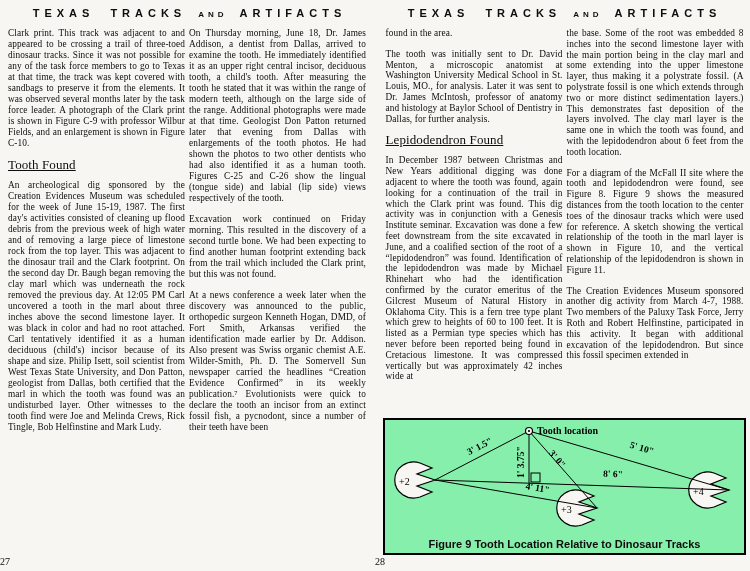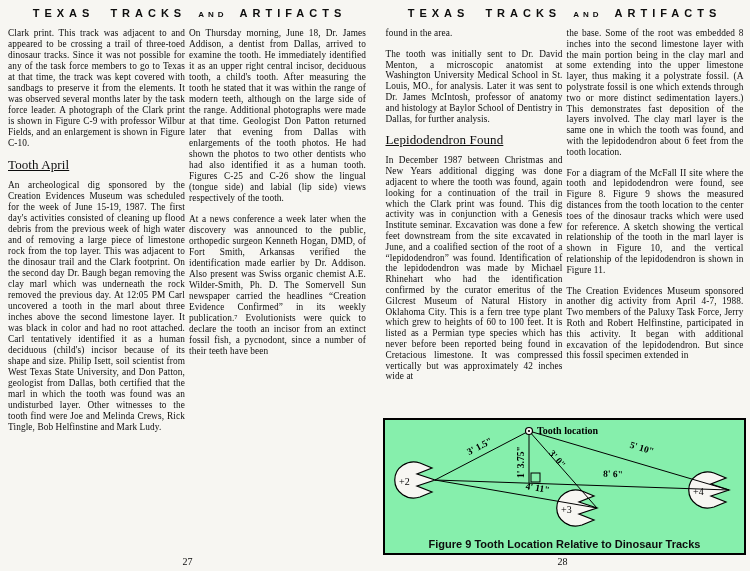--- a/index.html
+++ b/index.html
@@ -35,21 +35,21 @@
   .section-heading {
     text-decoration: underline;
     margin: 0;
     font-size: 13px;
     line-height: 11px;
   }
   .page-right .cols { height: 388px; overflow: hidden; justify-content: center; }
   .page-right .col { line-height: 10.8px; }
   .page-number {
     position:absolute; bottom:4px; left:0;
-    width:100%; text-align:center;
+    width:100%; 
     font-size:10px;
   }
   .figure-box {
     position:absolute;
     left:8px; top:418px;
     width:363px; height:137px;
     border:2px solid #000;
     background:#86efac;
   }
   .figure-box svg { display:block; }
@@ -69,46 +69,47 @@
 
 <div class="spread">
 
   <div class="page page-left">
     <div class="masthead">
       <span class="w">TEXAS</span><span class="w">TRACKS</span><span class="w small">AND</span><span class="w">ARTIFACTS</span>
     </div>
     <div class="cols">
       <div class="col">
         <p>Clark print.  This track was adjacent to and appeared to be crossing a trail of three-toed dinosaur tracks.  Since it was not possible for any of the task force members to go to Texas at that time, the track was kept covered with sandbags to preserve it from the elements.  It was observed several months later by the task force leader.  A photograph of the Clark print is shown in Figure C-9 with professor Wilbur Fields, and an enlargement is shown in Figure C-10.</p>
-        <p class="section-heading">Tooth April</p>
+        <p class="section-heading">Tooth Found</p>
         <p>An archeological dig sponsored by the Creation Evidences Museum was scheduled for the week of June 15-19, 1987.  The first day's activities consisted of cleaning up flood debris from the previous week of high water and of removing a large piece of limestone rock from the top layer.  This was adjacent to the dinosaur trail and the Clark footprint.  On the second day Dr. Baugh began removing the clay marl which was underneath the rock removed the previous day.  At 12:05 PM Carl uncovered a tooth in the marl about three inches above the second limestone layer.  It was black in color and had no root attached.  Carl tentatively identified it as a human deciduous (child's) incisor because of its shape and size.  Philip Isett, soil scientist from West Texas State University, and Don Patton, geologist from Dallas, both certified that the marl in which the tooth was found was an undisturbed layer.  Other witnesses to the tooth find were Joe and Melinda Crews, Rick Tingle, Bob Helfinstine and Mark Ludy.</p>
       </div>
       <div class="col">
         <p>On Thursday morning, June 18, Dr. James Addison, a dentist from Dallas, arrived to examine the tooth.  He immediately identified it as an upper right central incisor, deciduous tooth, a child's tooth.  After measuring the tooth he stated that it was within the range of modern teeth, although on the large side of the range. Additional photographs were made at that time.  Geologist Don Patton returned later that evening from Dallas with enlargements of the tooth photos.  He had shown the photos to two other dentists who had also identified it as a human tooth.  Figures C-25 and C-26 show the lingual (tongue side) and labial (lip side) views respectively of the tooth.</p>
+        <p>Excavation work continued on Friday morning.  This resulted in the discovery of a second turtle bone.  We had been expecting to find another human footprint extending back from the trail which included the Clark print, but this was not found.</p>
         <p>At a news conference a week later when the discovery was announced to the public, orthopedic surgeon Kenneth Hogan, DMD, of Fort Smith, Arkansas verified the identification made earlier by Dr. Addison.  Also present was Swiss organic chemist A.E. Wilder-Smith, Ph. D.  The Somervell Sun newspaper carried the headlines “Creation Evidence Confirmed” in its weekly publication.⁷  Evolutionists were quick to declare the tooth an incisor from an extinct fossil fish, a pycnodont, since a number of their teeth have been</p>
       </div>
     </div>
     <div class="page-number">27</div>
   </div>
 
   <div class="page page-right">
     <div class="masthead">
       <span class="w">TEXAS</span><span class="w">TRACKS</span><span class="w small">AND</span><span class="w">ARTIFACTS</span>
     </div>
     <div class="cols">
       <div class="col">
         <p>found in the area.</p>
         <p>The tooth was initially sent to Dr. David Menton, a microscopic anatomist at Washington University Medical School in St. Louis, MO., for analysis.  Later it was sent to Dr. James McIntosh, professor of anatomy and histology at Baylor School of Dentistry in Dallas, for further analysis.</p>
         <p class="section-heading">Lepidodendron Found</p>
         <p>In December 1987 between Christmas and New Years additional digging was done adjacent to where the tooth was found, again looking for a continuation of the trail in which the Clark print was found. This dig activity was in conjunction with a Genesis Institute seminar.  Excavation was done a few feet downstream from the site excavated in June, and a coalified section of the root of a “lepidodendron” was found. Identification of the lepidodendron was made by Michael Rhinehart who had the identification confirmed by the curator emeritus of the Gilcrest Museum of Natural History in Oklahoma City.  This is a fern tree type plant which grew to heights of 60 to 100 feet.  It is listed as a Permian type species which has never before been reported being found in Cretacious limestone.  It was compressed vertically but was approximately 42 inches wide at</p>
       </div>
       <div class="col">
         <p>the base.  Some of the root was embedded 8 inches into the second limestone layer with the main portion being in the clay marl and some extending into the upper limestone layer, thus making it a polystrate fossil.  (A polystrate fossil is one which extends through two or more distinct sedimentation layers.)  This demonstrates fast deposition of the layers involved. The clay marl layer is the same one in which the tooth was found, and with the lepidodendron about 6 feet from the tooth location.</p>
         <p>For a diagram of the McFall II site where the tooth and lepidodendron were found, see Figure 8.  Figure 9 shows the measured distances from the tooth location to the center toes of the dinosaur tracks which were used for reference.  A sketch showing the vertical relationship of the tooth in the marl layer is shown in Figure 10, and the vertical relationship of the lepidodendron is shown in Figure 11.</p>
-        <p>The Creation Evidences Museum sponsored another dig activity from April 4-7, 1988.  Two members of the Paluxy Task Force, Jerry Roth and Robert Helfinstine, participated in this activity.  It began with additional excavation of the lepidodendron. But since this fossil specimen extended in</p>
+        <p>The Creation Evidences Museum sponsored another dig activity from March 4-7, 1988.  Two members of the Paluxy Task Force, Jerry Roth and Robert Helfinstine, participated in this activity.  It began with additional excavation of the lepidodendron. But since this fossil specimen extended in</p>
       </div>
     </div>
 
     <div class="figure-box">
       <svg width="359" height="115" viewBox="0 0 359 115">
 
         <g fill="#f7f6f2" stroke="#000" stroke-width="1.2" stroke-linejoin="miter">
           <path transform="translate(2,38)" d="M 33,5 A 19,18 0 1 0 33,39 L 45,34 L 30,28 L 48,22 L 30,16 L 45,10 Z"></path>
           <path transform="translate(164,66)" d="M 33,5 A 19,18 0 1 0 33,39 L 45,34 L 30,28 L 48,22 L 30,16 L 45,10 Z"></path>
           <path transform="translate(296,48)" d="M 33,5 A 19,18 0 1 0 33,39 L 45,34 L 30,28 L 48,22 L 30,16 L 45,10 Z"></path>

